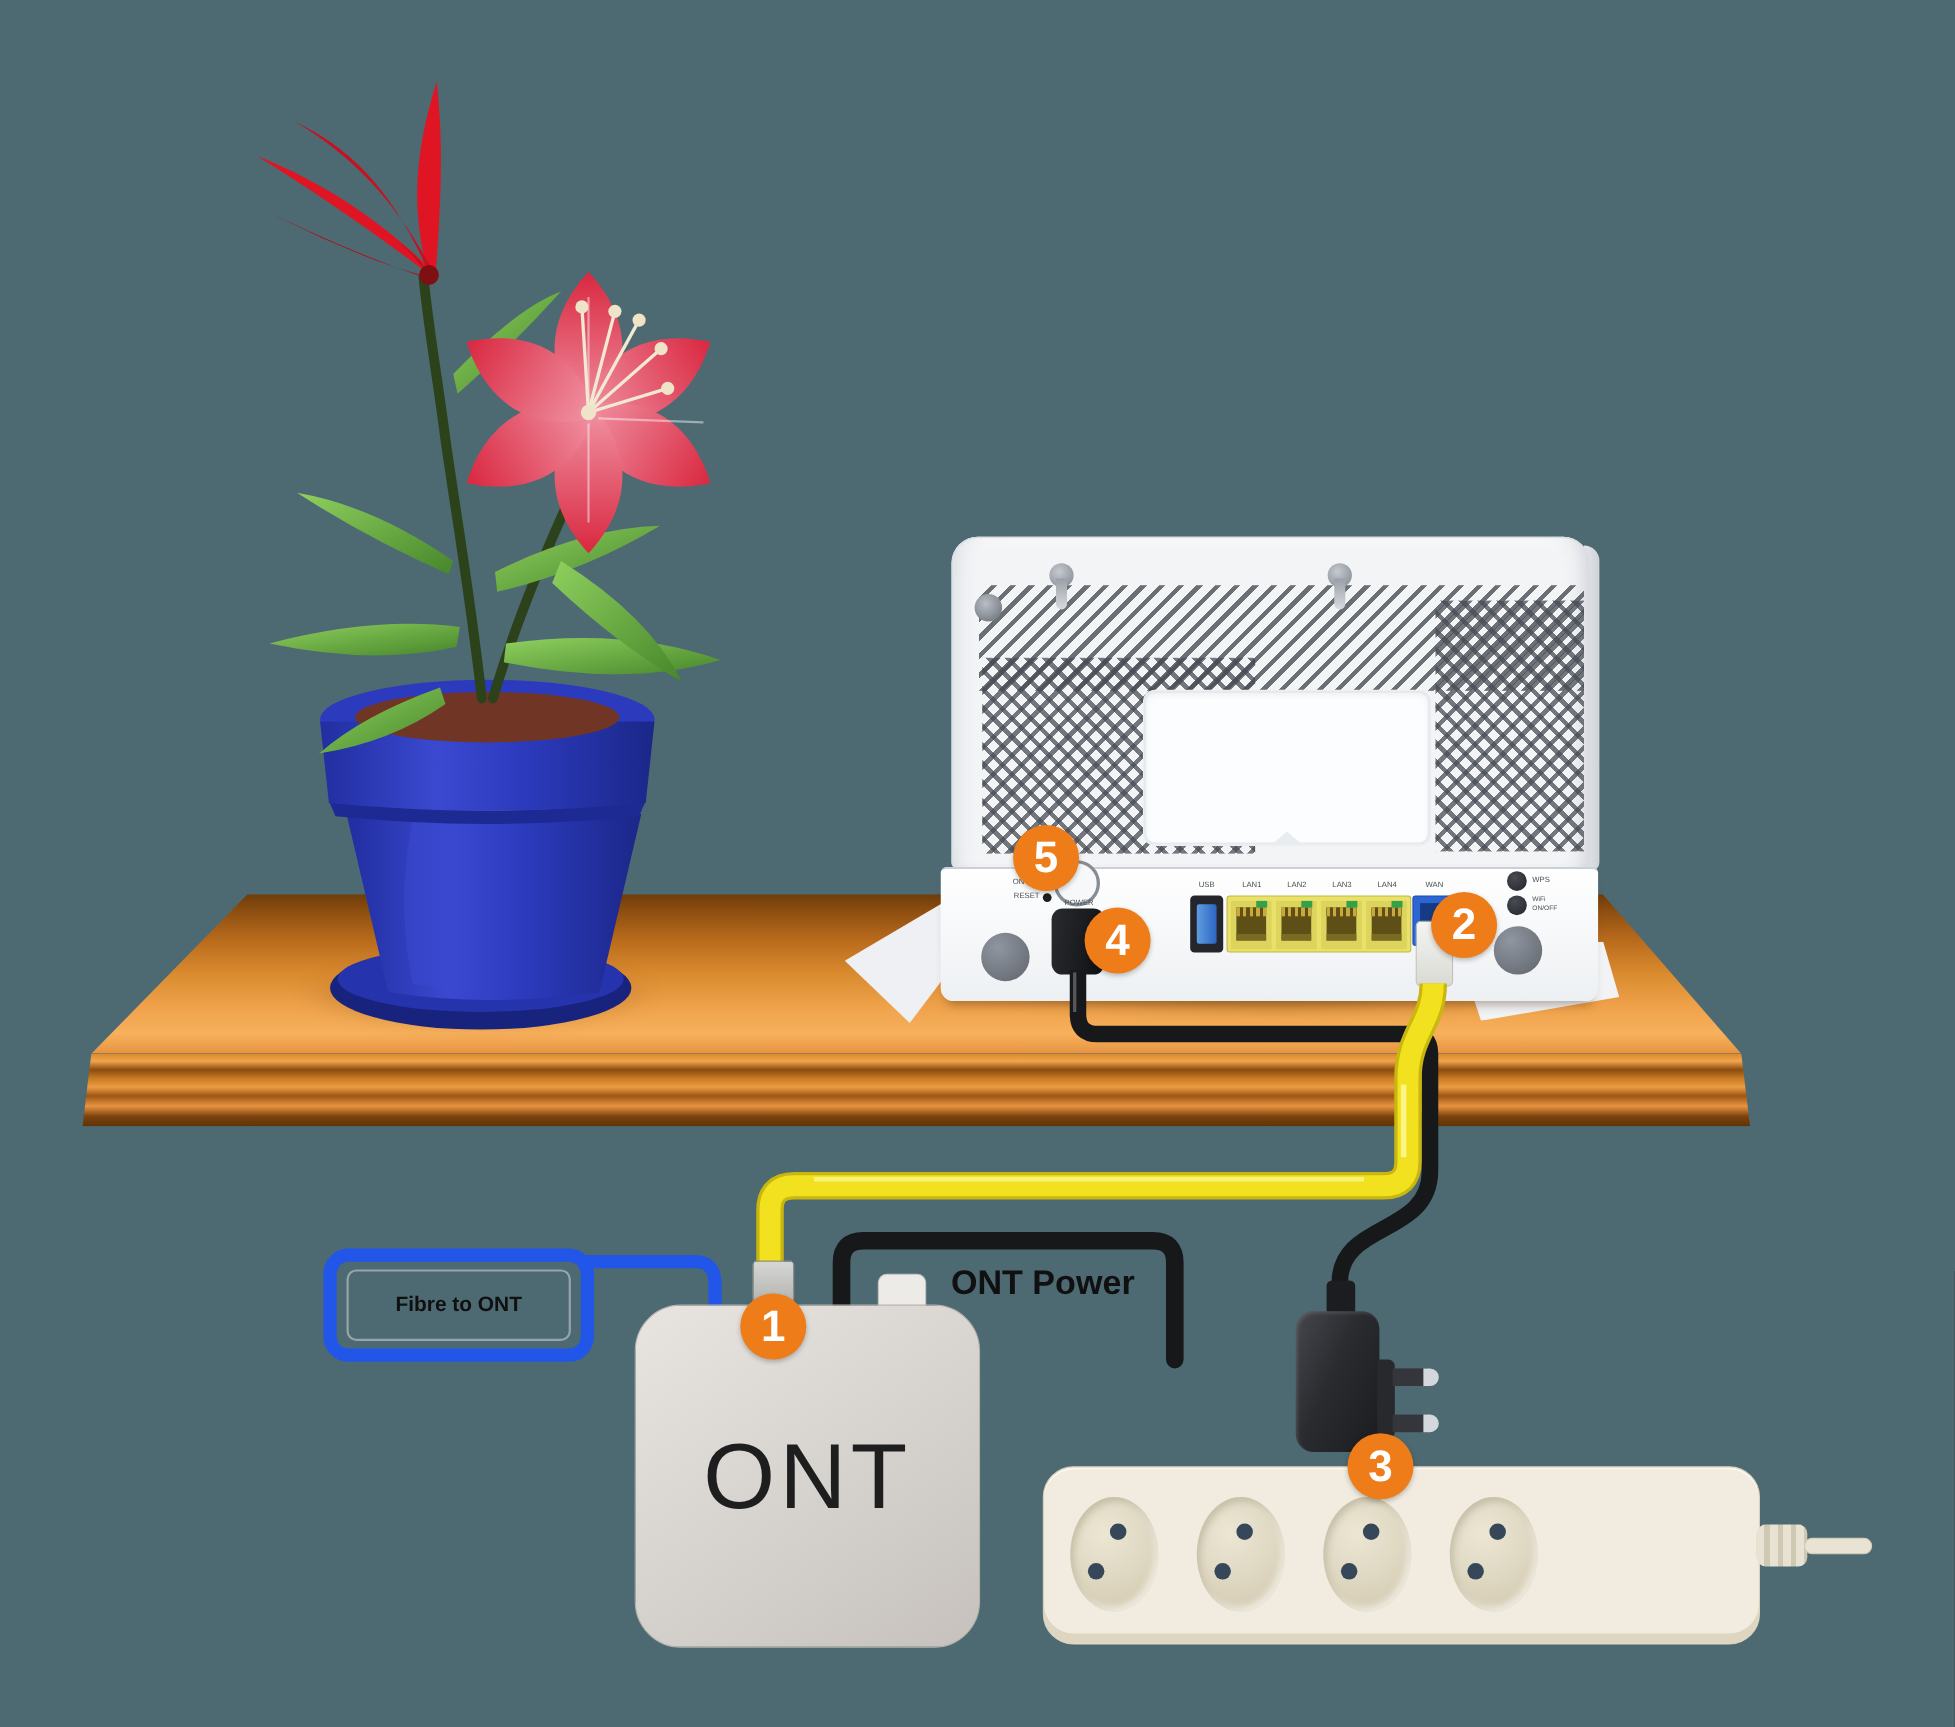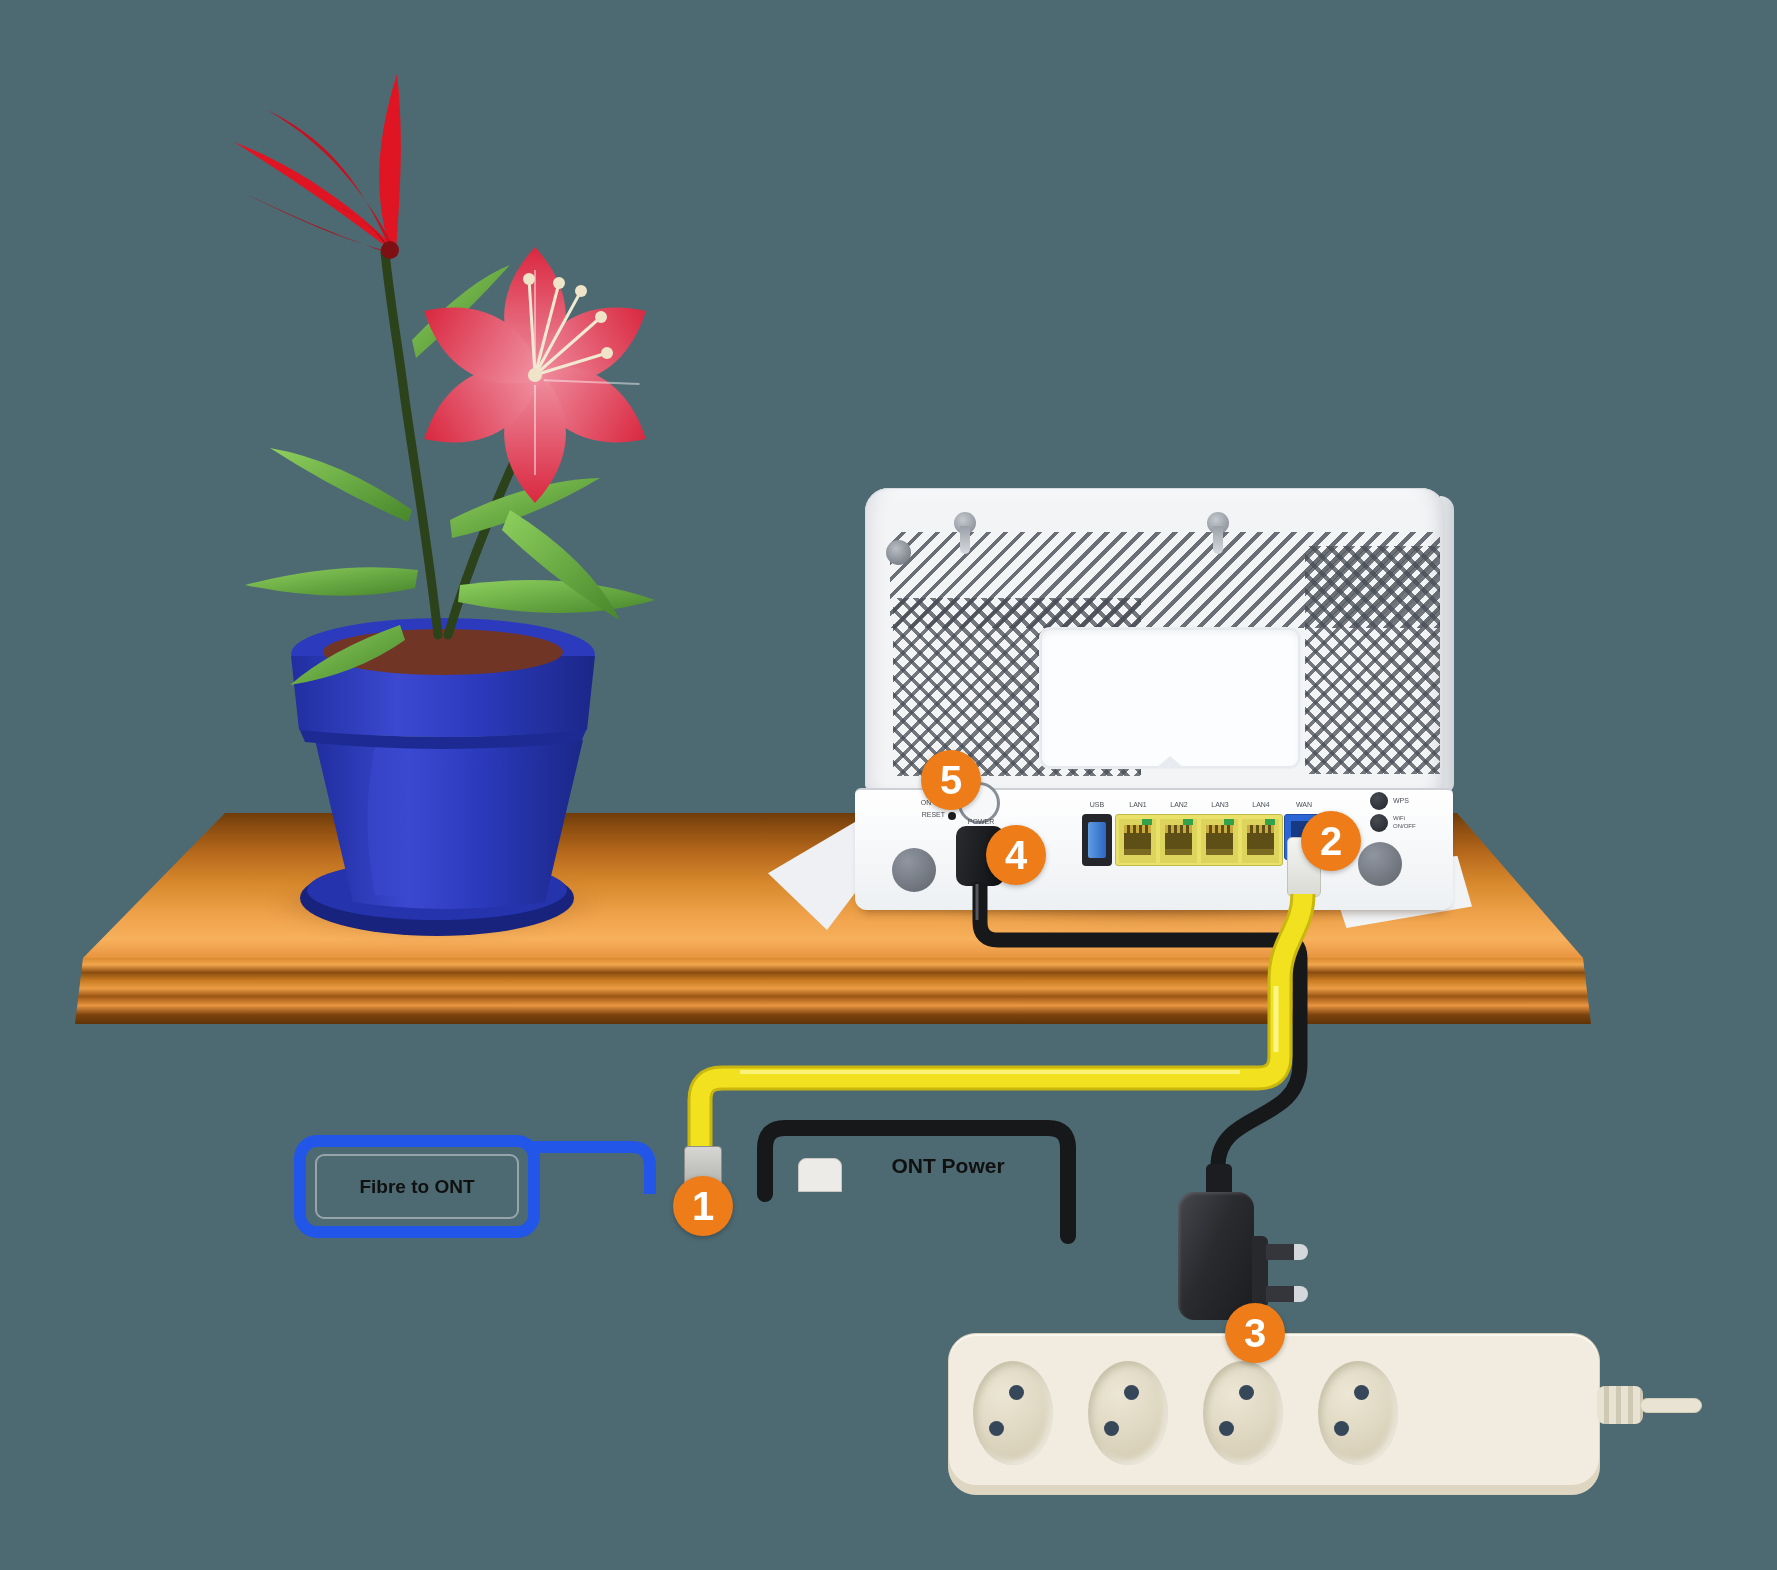--- a/index.html
+++ b/index.html
@@ -79,21 +79,21 @@
   #ont-connector{left:684px;top:1146px;width:38px;height:52px;border-radius:4px;
     background:linear-gradient(180deg,#d6d6d4,#a8a8a4);border:1px solid #8f8f8a;box-sizing:border-box;}
   #ont-tab{left:798px;top:1158px;width:44px;height:34px;border-radius:8px 8px 0 0;background:#ecebe8;border:1px solid #c9c6c2;box-sizing:border-box;}
   #ont-box{left:577px;top:1186px;width:314px;height:312px;border-radius:42px;
     background:linear-gradient(145deg,#e8e5e1,#d0ccc8 70%,#c6c1bd);border:1px solid #b5b1ad;box-sizing:border-box;
     display:flex;align-items:center;justify-content:center;}
   #ont-box .ont-text{font-size:84px;color:#1e1e1e;letter-spacing:4px;}
   
   .cable-label{position:absolute;display:flex;align-items:center;justify-content:center;color:#101010;font-weight:600;}
   #fibre-label{left:298px;top:1140px;width:238px;height:94px;font-size:19px;}
-  #ont-power-label{left:848px;top:1140px;width:200px;height:52px;font-size:21px;}
+  #ont-power-label{left:848px;top:1140px;width:200px;height:52px;font-size:31px;}
   
   #power-strip{left:948px;top:1333px;width:652px;height:162px;border-radius:28px;background:#f1ecdf;
     border:1px solid #d9d1bb;box-sizing:border-box;
     box-shadow:inset 0 -9px 0 #ded6c1, inset 0 2px 0 #fbf8f1;}
   .socket{position:absolute;top:1361px;width:80px;height:104px;border-radius:50%;
     background:radial-gradient(circle at 38% 32%,#ece6d4,#d7cfb7 75%);
     box-shadow:inset 3px 4px 6px rgba(120,110,80,.25), inset -3px -4px 6px rgba(255,255,255,.55);}
   .hole{position:absolute;width:15px;height:15px;border-radius:50%;background:#37475a;}
   .hole-a{left:36px;top:24px;} .hole-b{left:16px;top:60px;}
   #cord-relief{left:1597px;top:1386px;width:46px;height:38px;border-radius:8px;
@@ -303,20 +303,23 @@
     <g>
       <path d="M1303,894 C1303,930 1280,940 1280,980 V1056 Q1280,1078 1258,1078 H722 Q700,1078 700,1100 V1152" fill="none" stroke="#c9b60e" stroke-width="25"></path>
       <path d="M1303,894 C1303,930 1280,940 1280,980 V1056 Q1280,1078 1258,1078 H722 Q700,1078 700,1100 V1152" fill="none" stroke="#f2e11f" stroke-width="19"></path>
       <path d="M1276,986 V1052" fill="none" stroke="rgba(255,250,160,.8)" stroke-width="5"></path>
       <path d="M1240,1072 H740" fill="none" stroke="rgba(255,250,160,.7)" stroke-width="4"></path>
     </g>
   </svg>
 
   <div class="abs" id="ont-connector"></div>
   <div class="abs" id="ont-tab"></div>
+  <div class="abs" id="ont-box">
+    <div class="ont-text">ONT</div>
+  </div>
 
   <div class="cable-label" id="fibre-label">Fibre to ONT</div>
   <div class="cable-label" id="ont-power-label">ONT Power</div>
 
   <div class="abs" id="power-strip"></div>
   <div class="socket" style="left:973px;">
     <div class="hole hole-a"></div>
       <div class="hole hole-b"></div>
     </div>
   <div class="socket" style="left:1088px;">

